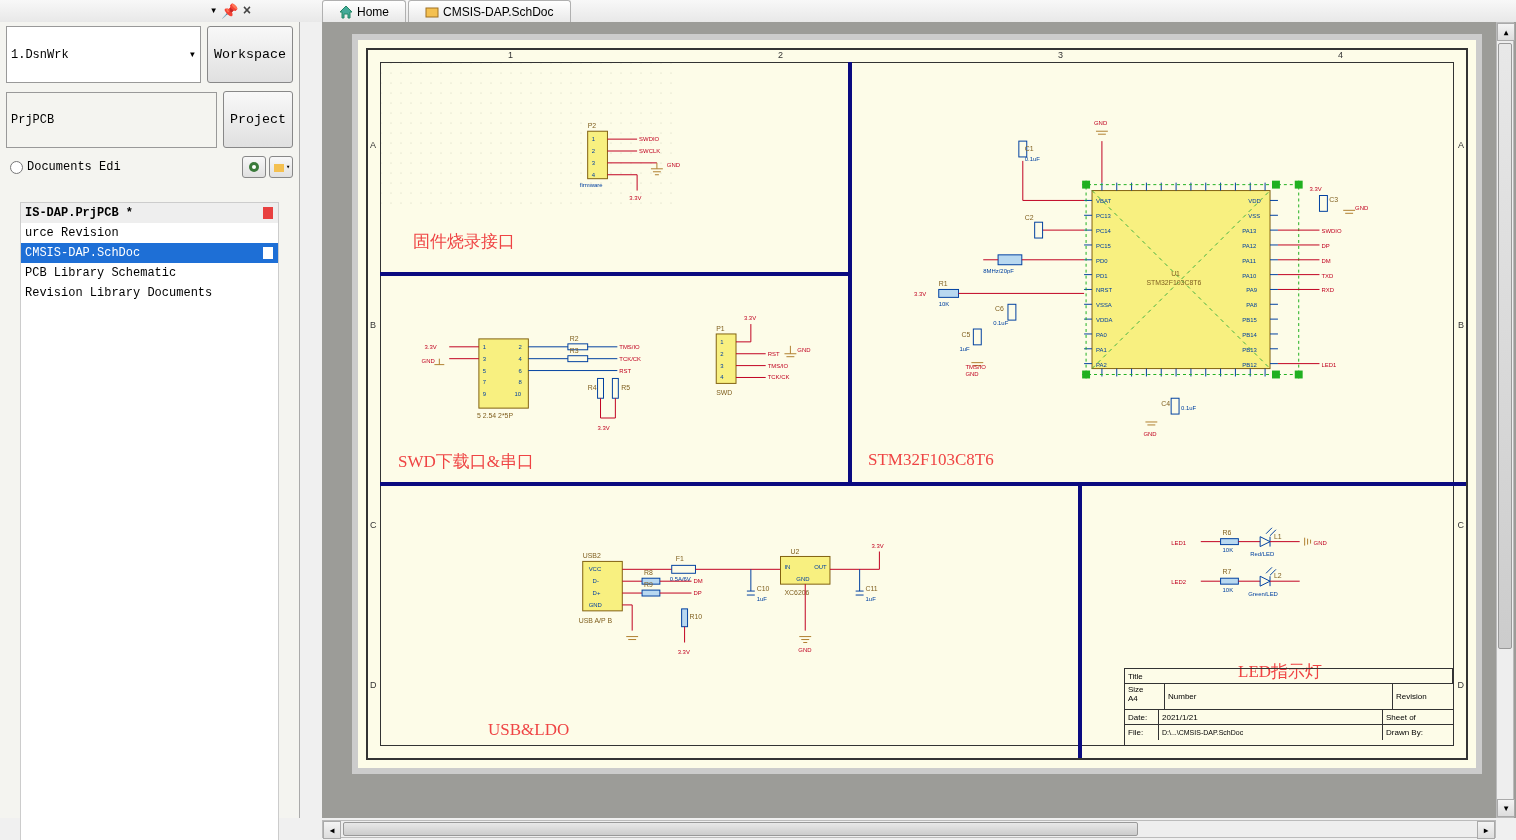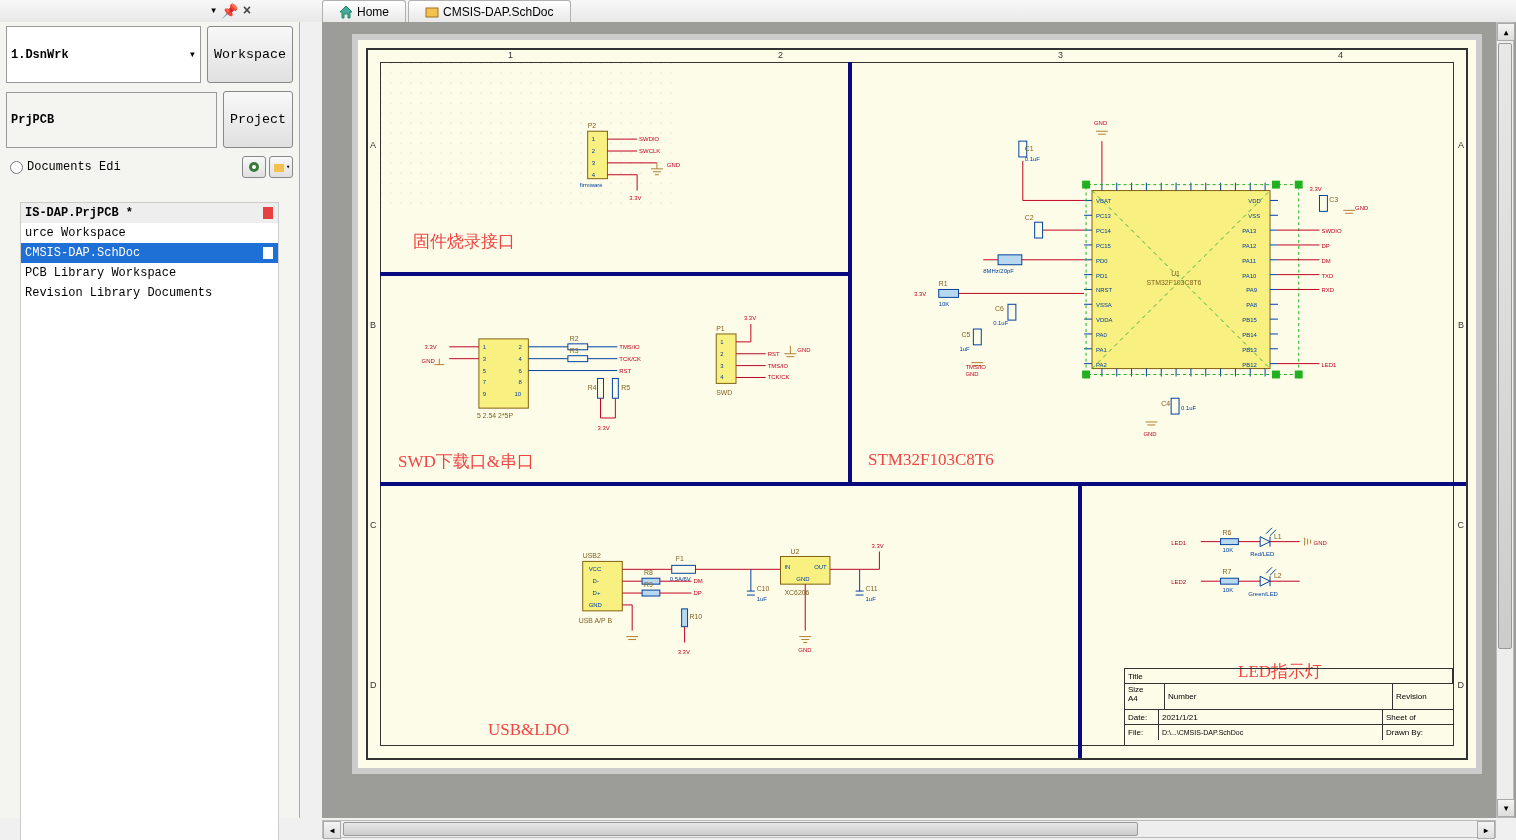--- a/index.html
+++ b/index.html
@@ -61,21 +61,20 @@
 }
 .dropdown {
   flex: 1;
   background: #fff;
   border: 1px solid #999;
   padding: 20px 4px;
   display: flex;
   align-items: center;
   justify-content: space-between;
   font-family: "Courier New", monospace;
-  font-weight: bold;
 }
 .btn {
   background: linear-gradient(#f8f8f8, #e0e0e0);
   border: 1px solid #888;
   padding: 20px 6px;
   border-radius: 3px;
   font-family: "Courier New", monospace;
   cursor: pointer;
 }
 .radio-row {
@@ -288,30 +287,30 @@
     </div>
   </div>
   <div class="tree">
     <div class="tree-row bold">
       <span>IS-DAP.PrjPCB *</span>
       <svg width="12" height="14">
           <rect x="1" y="1" width="10" height="12" fill="#e84040"></rect>
         </svg>
     </div>
     <div class="tree-row">
-        <span>urce Workspace</span>
+        <span>urce Revision</span>
       </div>
     <div class="tree-row selected">
       <span>CMSIS-DAP.SchDoc</span>
       <svg width="12" height="14">
           <rect x="1" y="1" width="10" height="12" fill="#fff"></rect>
         </svg>
     </div>
     <div class="tree-row">
-        <span>PCB Library Workspace</span>
+        <span>PCB Library Schematic</span>
       </div>
     <div class="tree-row">
         <span>Revision Library Documents</span>
       </div>
   </div>
 </div>
 
 <div class="canvas-area">
   <div class="schematic-sheet">
 

